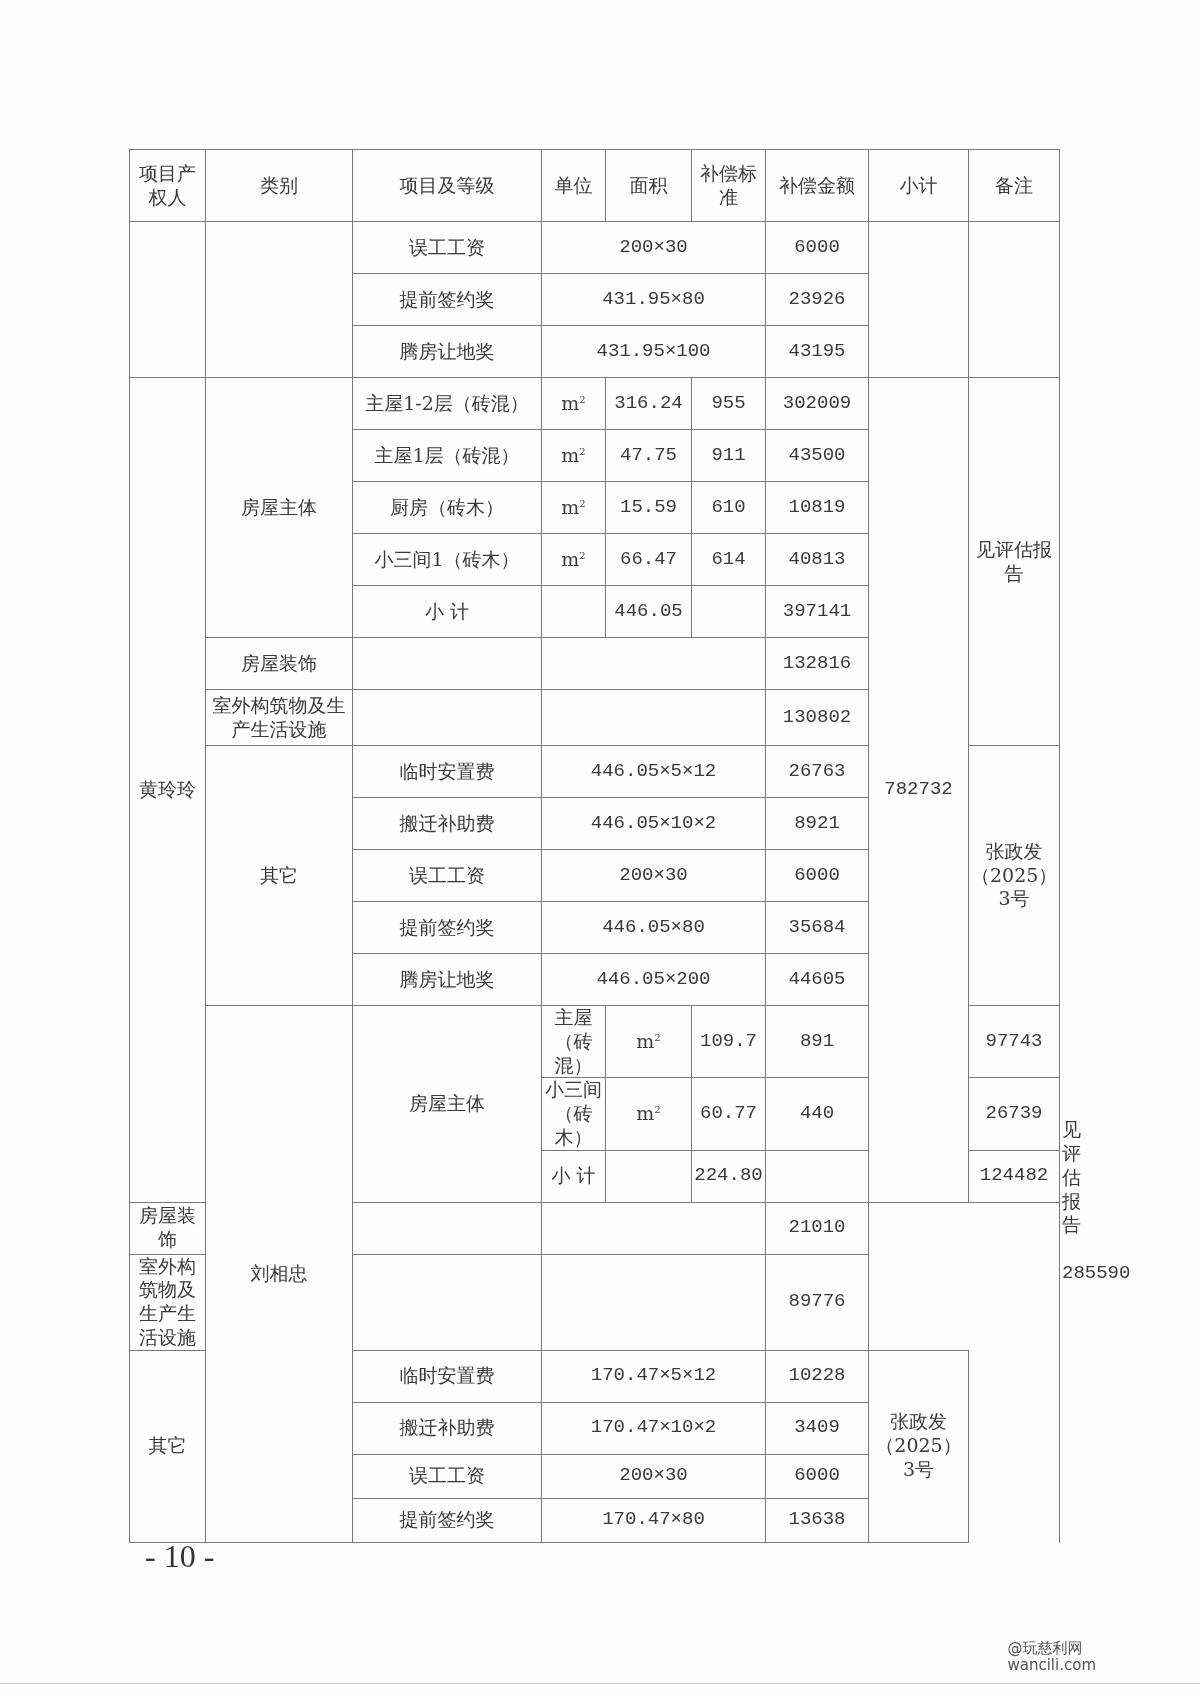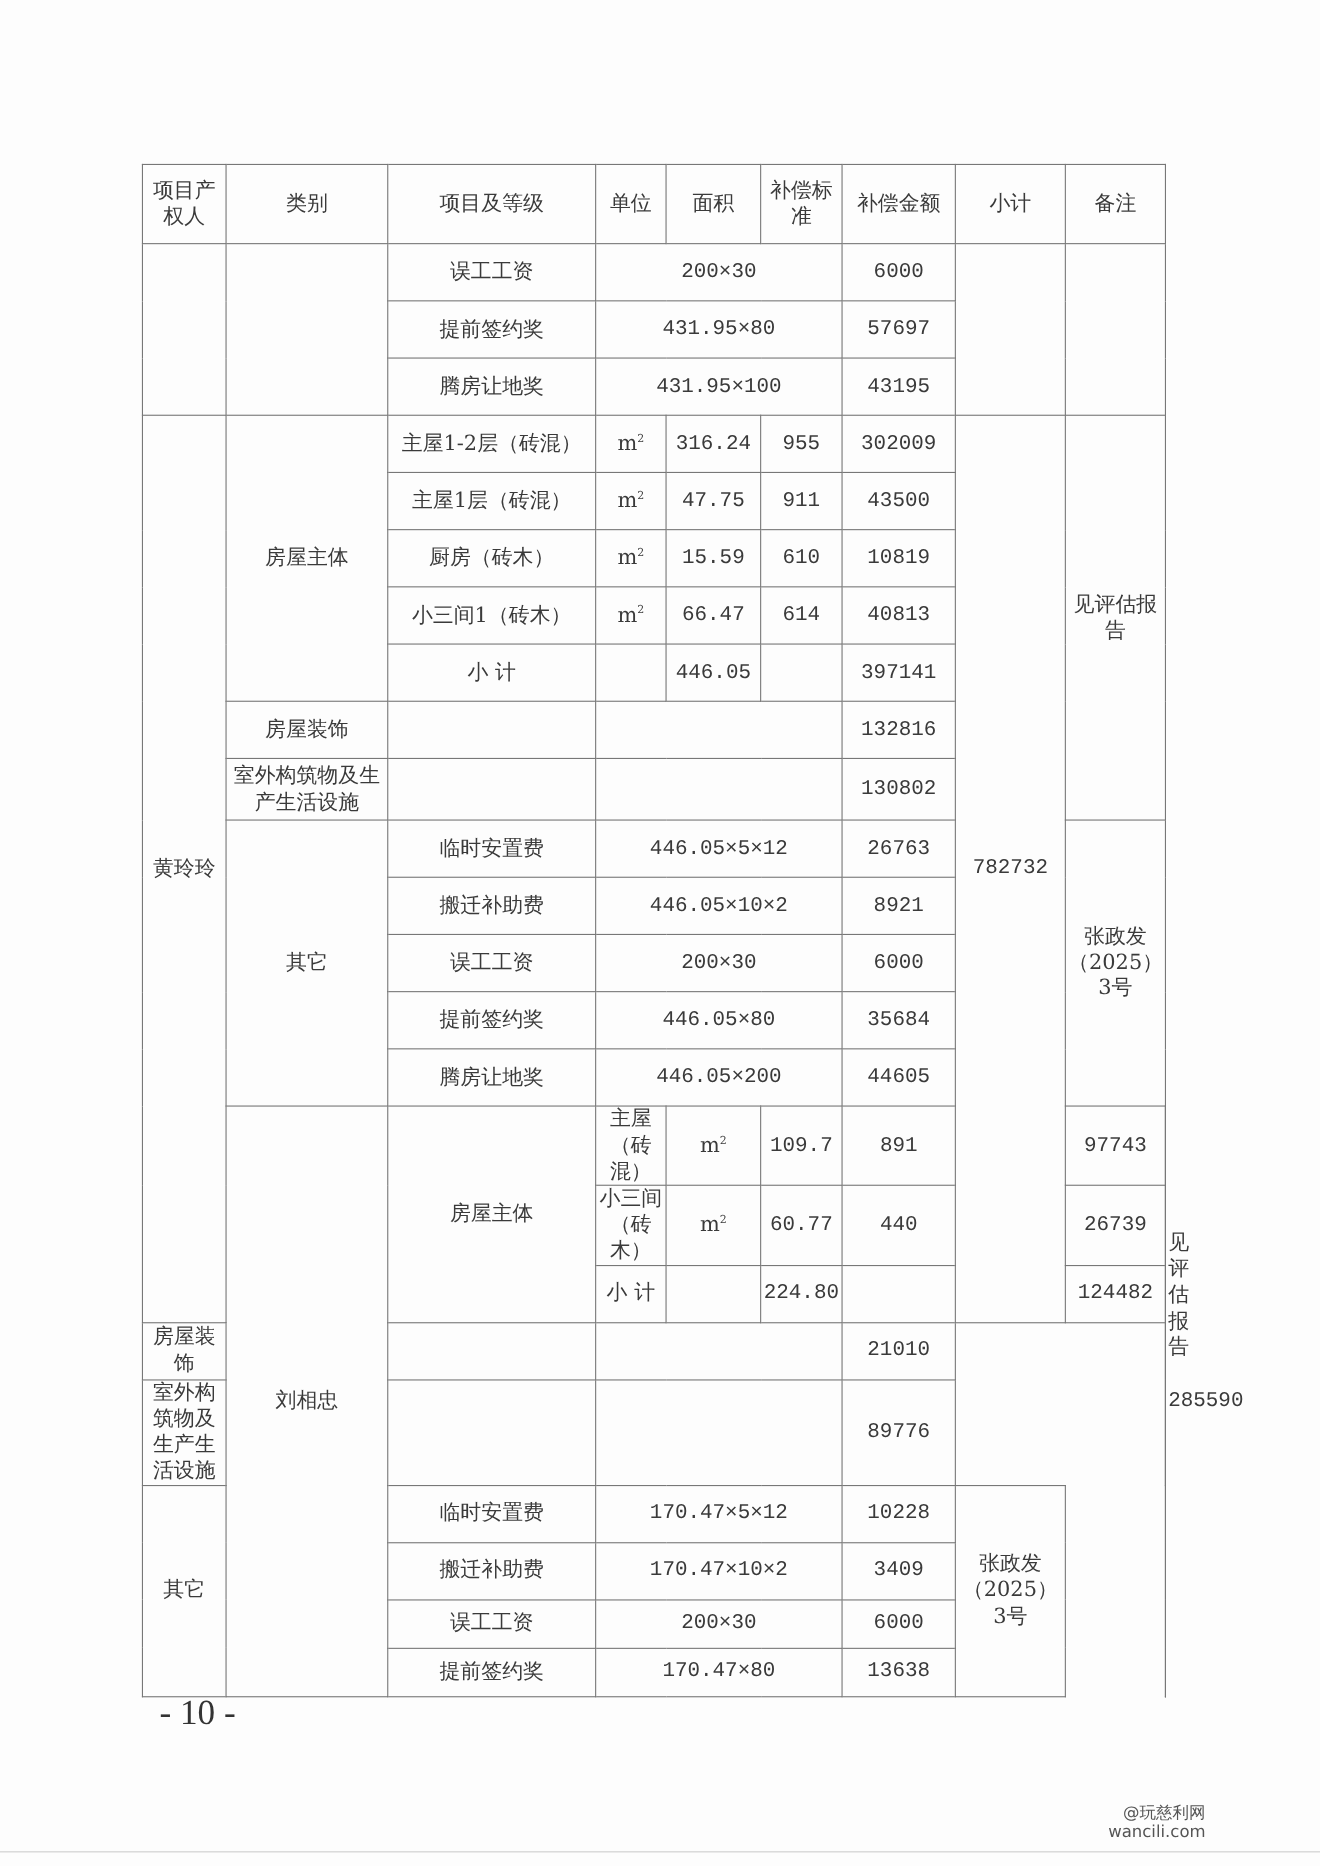--- a/index.html
+++ b/index.html
@@ -8,21 +8,21 @@
   .page { position: absolute; left: 0; top: 0; width: 1108px; height: 1696px; }
   table.comp { position: absolute; left: 129px; top: 149px; width: 930px;
          border-collapse: collapse; table-layout: fixed; }
   table.comp td, table.comp th { border: 1.5px solid #777; text-align: center; vertical-align: middle;
          font-size: 19px; font-weight: normal; padding: 0 2px; line-height: 1.25; color: #3a3a3a; }
   table.comp th { font-size: 19px; }
   .sup { font-size: 10px; vertical-align: super; }
   .num { font-family: Liberation Mono, monospace; font-size: 19px; letter-spacing: 0; }
   .pagenum { position: absolute; left: 145px; top: 1538px; font-size: 32px;
          font-family: "Liberation Serif", serif; color: #333; }
-  .watermark { position: absolute; right: 12px; top: 1640px; text-align: right;
+  .watermark { position: absolute; right: 12px; top: 1640px; text-align: left;
          font-family: "DejaVu Sans", sans-serif; font-size: 15px; color: #555; line-height: 1.15; }
   .bottomline { position: absolute; left: 0; top: 1683px; width: 1200px; height: 1px; background: #ccc; }
 </style>
 </head>
 <body>
 
 <div class="page">
 
 <table class="comp">
   <colgroup>
@@ -56,21 +56,21 @@
       <td rowspan="3"></td>
       <td>误工工资</td>
       <td colspan="3" class="num">200×30</td>
       <td class="num">6000</td>
       <td rowspan="3"></td>
       <td rowspan="3"></td>
     </tr>
     <tr style="height:52px">
       <td>提前签约奖</td>
       <td colspan="3" class="num">431.95×80</td>
-      <td class="num">57697</td>
+      <td class="num">23926</td>
     </tr>
     <tr style="height:52px">
       <td>腾房让地奖</td>
       <td colspan="3" class="num">431.95×100</td>
       <td class="num">43195</td>
     </tr>
 
     <tr style="height:52px">
       <td rowspan="15">黄玲玲</td>
       <td rowspan="5">房屋主体</td>

